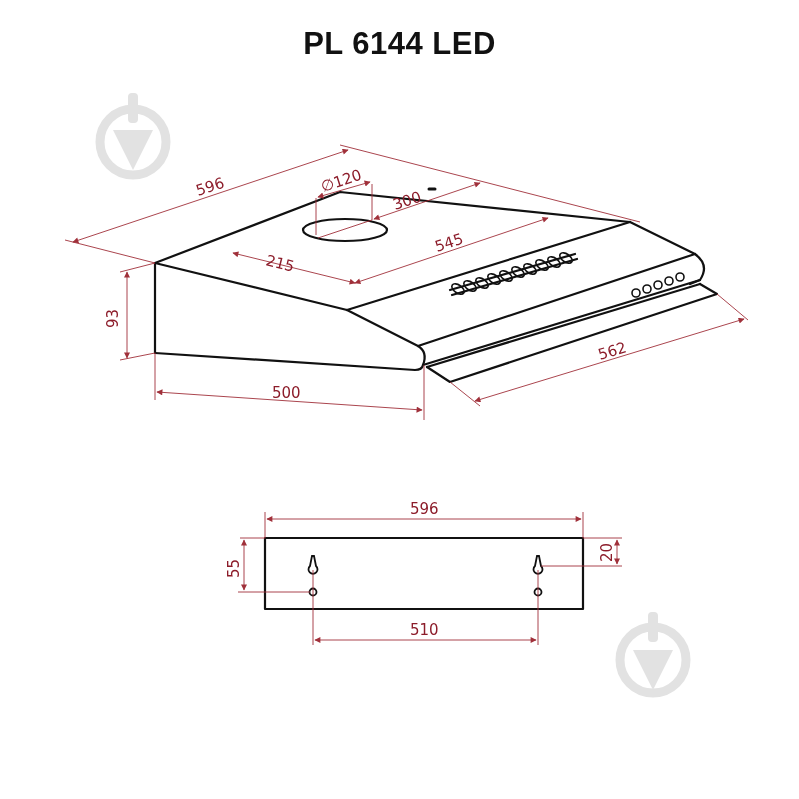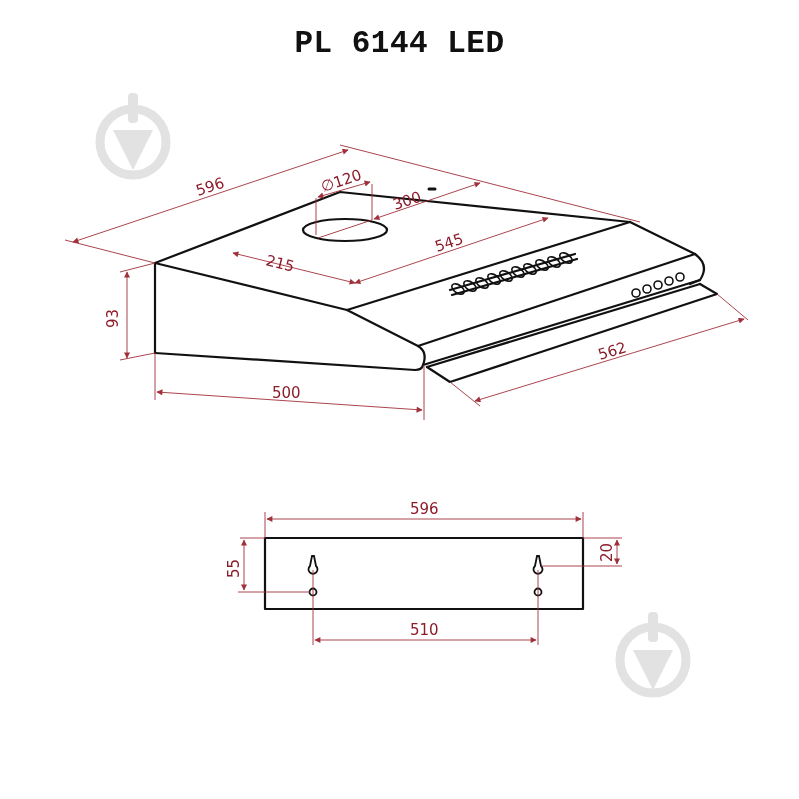--- a/index.html
+++ b/index.html
@@ -1,19 +1,19 @@
 <!DOCTYPE html>
 <html><head>
   <meta charset="utf-8">
   <style>
     html, body { margin: 0; padding: 0; background: #ffffff; }
     body { width: 799px; height: 799px; position: relative; overflow: hidden; font-family: "Liberation Sans", sans-serif; }
     .title {
       position: absolute; left: 0; top: 26px; width: 799px; text-align: center;
-      font-family: Liberation Mono, monospace; font-weight: bold; font-size: 31px; color: #111111;
+      font-family: Liberation Sans, sans-serif; font-weight: bold; font-size: 31px; color: #111111;
       letter-spacing: 0.5px;
     }
     svg.drawing { position: absolute; left: 0; top: 0; }
     .outline { fill: none; stroke: #111111; stroke-width: 2.2; stroke-linejoin: round; stroke-linecap: round; }
     .dim { fill: none; stroke: #a0303a; stroke-width: 0.9; }
     .arrow { fill: #a0303a; }
     .dimtext { fill: #8c1c2a; font-family: "DejaVu Sans", sans-serif; font-size: 15px; }
     .wm { fill: none; stroke: #e2e2e2; stroke-width: 9; }
     .wmfill { fill: #e2e2e2; }
   </style>

